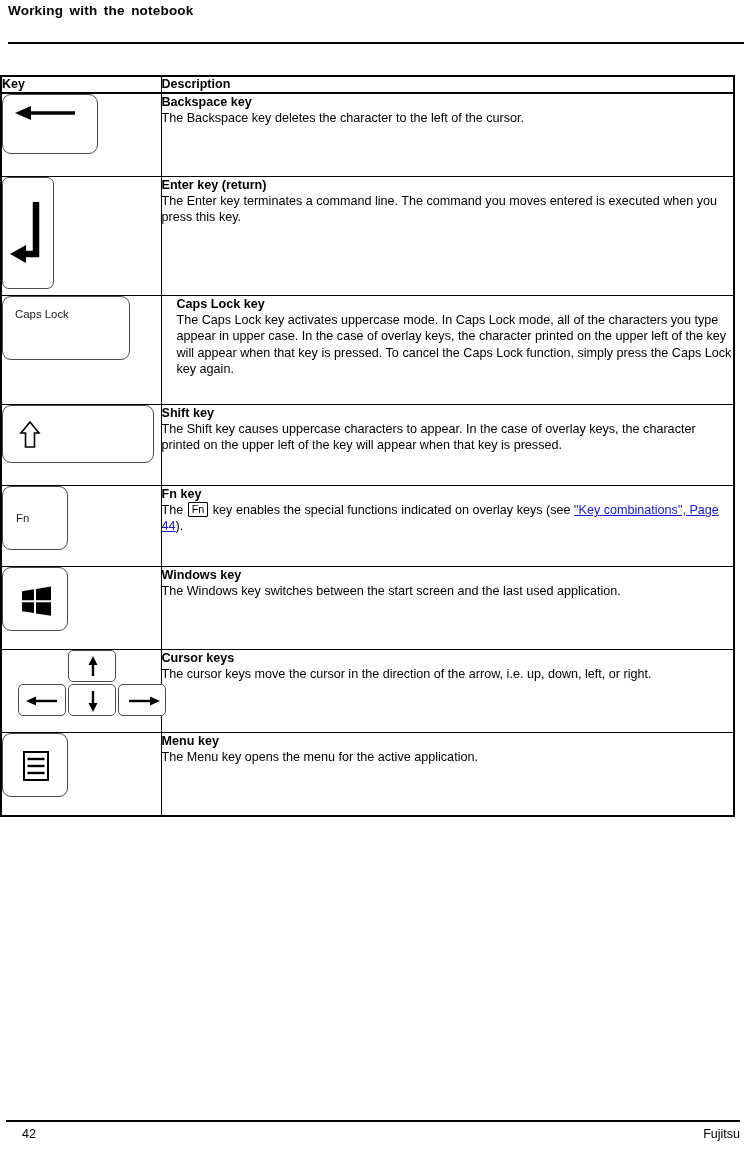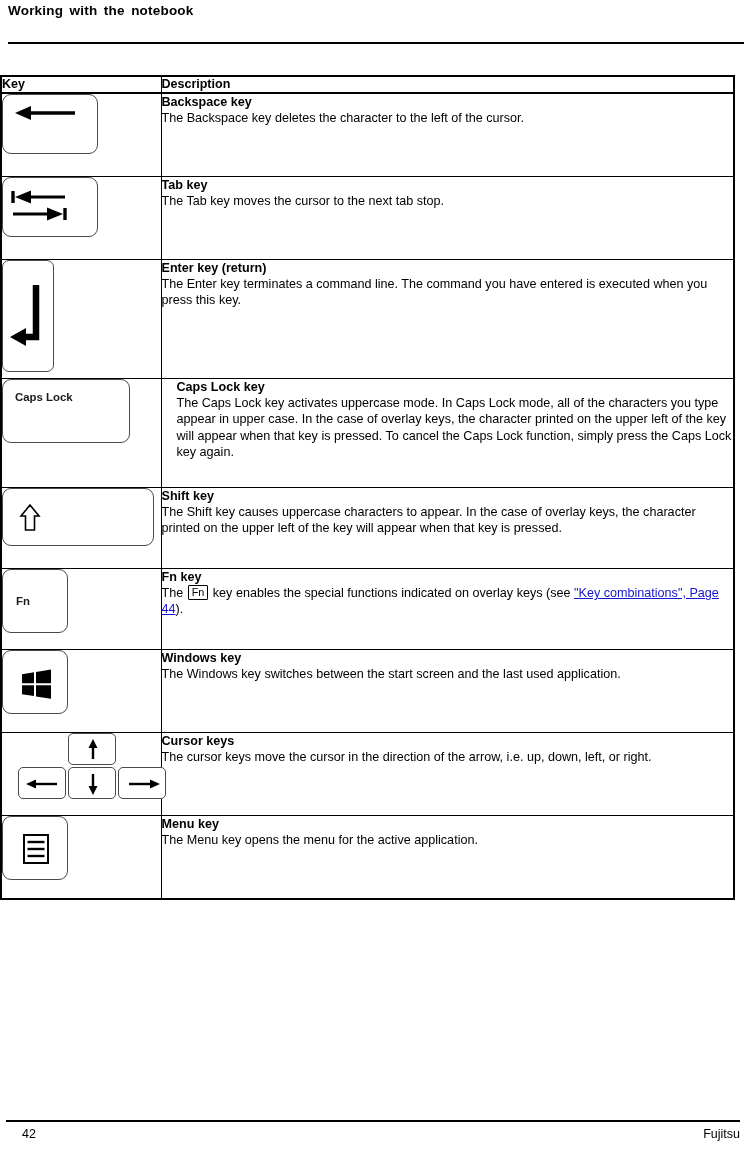--- a/index.html
+++ b/index.html
@@ -65,21 +65,20 @@
     line-height: 15px;
     border-bottom: 2px solid #000 !important;
     border-top: 2px solid #000 !important;
   }
   .hdr-cell.first { border-left: 2px solid #000 !important; }
   .hdr-cell.last  { border-right: 2px solid #000 !important; }
 
   .key-cell {
     padding: 7px 0 7px 8px;
     border-left: 2px solid #000 !important;
-    font-weight: bold;
   }
   .desc-cell {
     padding: 6px 8px 8px 8px;
     border-right: 2px solid #000 !important;
   }
   tr.last-row .key-cell,
   tr.last-row .desc-cell { border-bottom: 2px solid #000 !important; }
 
   .desc-title {
     font-size: 12.6px;
@@ -214,53 +213,33 @@
             <polygon points="12,18 28,11 28,25" fill="#000"></polygon>
           </svg>
         </div>
       </td>
       <td class="desc-cell" style="height:82px;">
         <div class="desc-title">Backspace key</div>
         <div class="desc-body">The Backspace key deletes the character to the left of the cursor.</div>
       </td>
     </tr>
 
-    <tr>
-      <td class="key-cell">
-        <div class="keycap key-tab">
-          <svg width="96" height="60" viewBox="0 0 96 60" aria-hidden="true">
-
-            <line x1="10" y1="13" x2="10" y2="25" stroke="#000" stroke-width="3.4"></line>
-            <line x1="24" y1="19" x2="62" y2="19" stroke="#000" stroke-width="3"></line>
-            <polygon points="12,19 28,12.5 28,25.5" fill="#000"></polygon>
-
-            <line x1="62" y1="30" x2="62" y2="42" stroke="#000" stroke-width="3.4"></line>
-            <line x1="10" y1="36" x2="48" y2="36" stroke="#000" stroke-width="3"></line>
-            <polygon points="60,36 44,29.5 44,42.5" fill="#000"></polygon>
-          </svg>
-        </div>
-      </td>
-      <td class="desc-cell" style="height:82px;">
-        <div class="desc-title">Tab key</div>
-        <div class="desc-body">The Tab key moves the cursor to the next tab stop.</div>
-      </td>
-    </tr>
 
     <tr>
       <td class="key-cell">
         <div class="keycap key-enter">
           <svg width="52" height="112" viewBox="0 0 52 112" aria-hidden="true">
             <path d="M33 24 L33 76 L17 76" fill="none" stroke="#000" stroke-width="6.5"></path>
             <polygon points="7,76 23,67 23,85" fill="#000"></polygon>
           </svg>
         </div>
       </td>
       <td class="desc-cell" style="height:118px;">
         <div class="desc-title">Enter key (return)</div>
-        <div class="desc-body">The Enter key terminates a command line. The command you have entered is executed when you press this key.</div>
+        <div class="desc-body">The Enter key terminates a command line. The command you moves entered is executed when you press this key.</div>
       </td>
     </tr>
 
     <tr>
       <td class="key-cell">
         <div class="keycap key-caps">
           <span class="keycap-label caps-label">Caps Lock</span>
         </div>
       </td>
       <td class="desc-cell" style="height:108px;padding-left:15px;">

